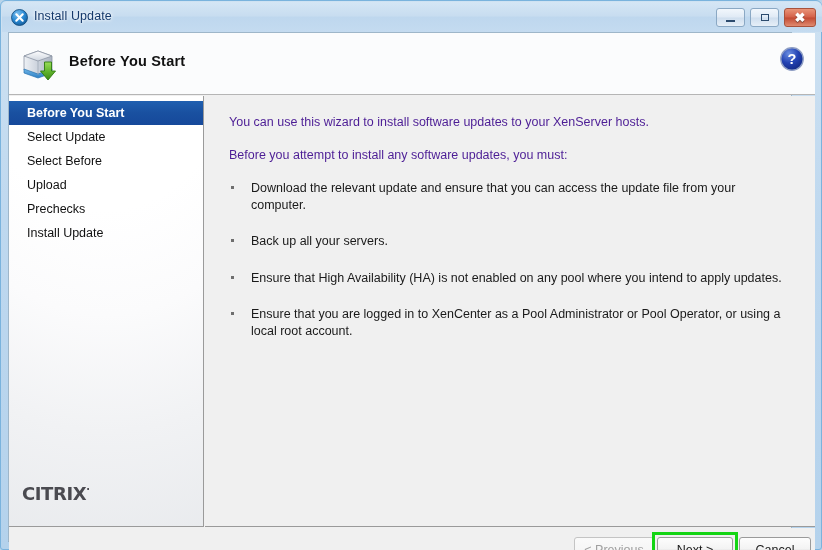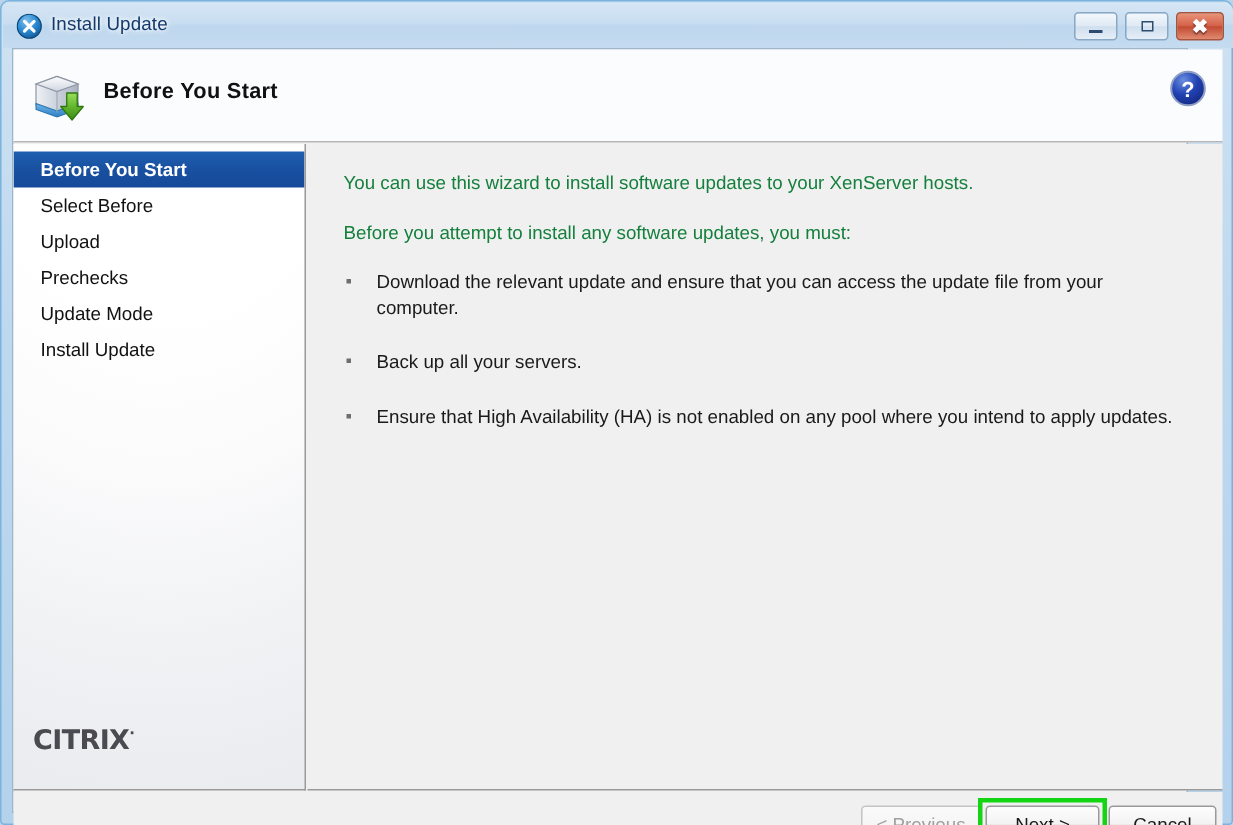--- a/index.html
+++ b/index.html
@@ -184,21 +184,21 @@
     left: 196px; top: 63px;
     width: 610px;
     height: 431px;
     box-sizing: border-box;
     background: #f0f0f0;
     border-bottom: 1px solid #9a9a9a;
     padding: 18px 22px 0 24px;
   }
   .para {
     font-size: 12.5px;
-    color: #15803d;
+    color: #4c1d95;
     line-height: 1.35;
     margin: 0 0 16px 0;
   }
   #bullets {
     margin: 16px 0 0 0;
     padding: 0;
     list-style: none;
   }
   #bullets li {
     position: relative;
@@ -363,49 +363,50 @@
         </svg>
       </span>
     </div>
 
     <div id="sidebar">
       <div id="nav-list">
         <div class="nav-item selected">
           <span>Before You Start</span>
         </div>
         <div class="nav-item">
+          <span>Select Update</span>
+        </div>
+        <div class="nav-item">
           <span>Select Before</span>
         </div>
         <div class="nav-item">
           <span>Upload</span>
         </div>
         <div class="nav-item">
           <span>Prechecks</span>
-        </div>
-        <div class="nav-item">
-          <span>Update Mode</span>
         </div>
         <div class="nav-item">
           <span>Install Update</span>
         </div>
       </div>
 
       <div id="citrix-logo">
         <span>CITRIX</span><span style="font-size:10px;vertical-align:super;">·</span>
       </div>
     </div>
 
     <div id="content">
       <p class="para">You can use this wizard to install software updates to your XenServer hosts.</p>
       <p class="para">Before you attempt to install any software updates, you must:</p>
 
       <ul id="bullets">
         <li>Download the relevant update and ensure that you can access the update file from your computer.</li>
         <li>Back up all your servers.</li>
         <li>Ensure that High Availability (HA) is not enabled on any pool where you intend to apply updates.</li>
+        <li>Ensure that you are logged in to XenCenter as a Pool Administrator or Pool Operator, or using a local root account.</li>
       </ul>
     </div>
 
     <div id="buttonbar">
       <div class="dlgbtn" id="btn-previous">
         <span>&lt; Previous</span>
       </div>
       <div class="dlgbtn" id="btn-next">
         <span>Next &gt;</span>
       </div>

